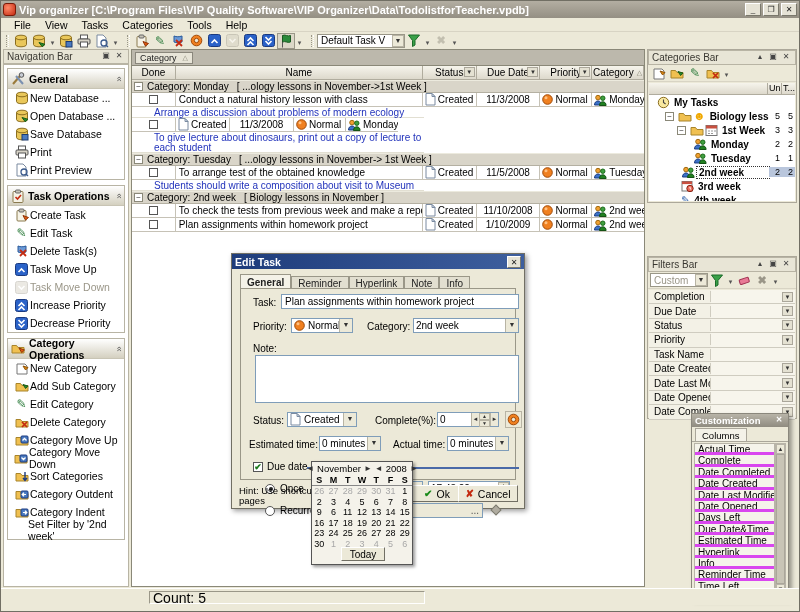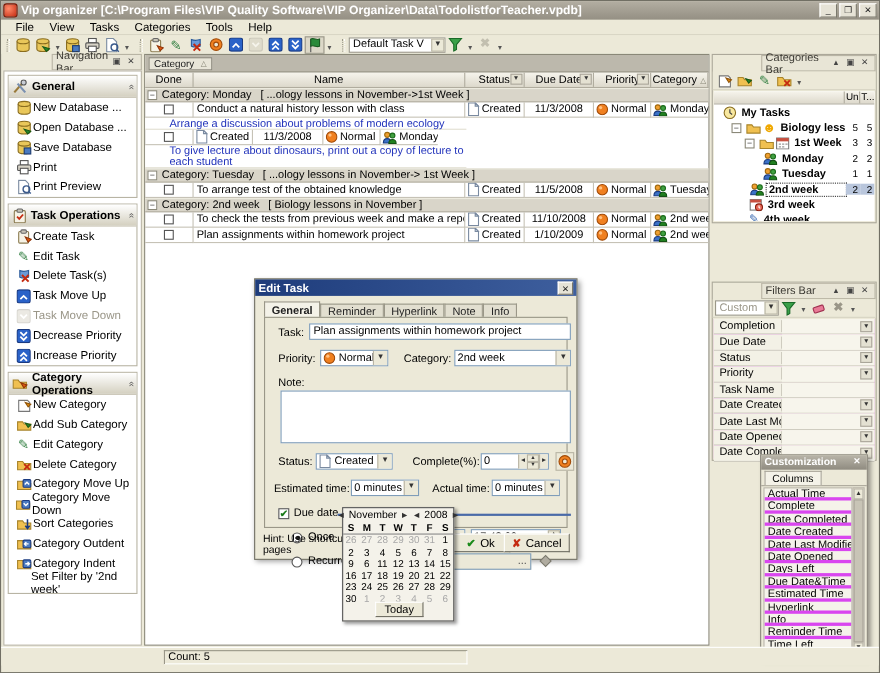--- a/index.html
+++ b/index.html
@@ -20,21 +20,21 @@
   .toolbar{position:absolute;left:0;top:31px;right:0;height:17px;background:#ece9d8;display:flex;align-items:center;}
   .tbgroup{display:flex;align-items:center;height:17px;padding:0 2px;}
   .grip{width:3px;height:12px;margin:0 3px;border-left:1px dotted #9a9788;border-right:1px dotted #fff;}
   .tbtn{width:18px;height:16px;display:flex;align-items:center;justify-content:center;position:relative;}
   .tbtn.pressed{background:#dcd8c8;border:1px solid #9a9788;}
   .tbover{width:9px;height:16px;font-size:7px;color:#555;display:flex;align-items:flex-end;justify-content:center;padding-bottom:2px;}
   .tbcombo{height:14px;background:#fff;border:1px solid #9a9788;display:flex;align-items:center;font-size:10px;padding-left:3px;width:88px;justify-content:space-between;}
   .ddbtn{width:12px;height:12px;background:#ece9d8;border:1px solid #b8b4a4;font-size:7px;line-height:10px;text-align:center;color:#333;}
   
   .caption{height:15px;background:#e8e5d6;border:1px solid #b8b4a4;display:flex;align-items:center;
-    font-size:10px;color:#3a3832;padding:0 3px;margin-left:44px;}
+    font-size:10px;color:#3a3832;padding:0 3px;}
   .caption .ctext{flex:1;}
   .capbtn{width:12px;height:11px;font-size:8px;line-height:10px;text-align:center;color:#444;margin-left:1px;}
   .sunken{border:1px solid;border-color:#9a9788 #fff #fff #9a9788;}
   
   #navbar{position:absolute;left:2px;top:48px;width:126px;bottom:24px;background:#ece9d8;}
   #navbody{position:absolute;left:0;right:0;top:15px;bottom:0;background:#fff;border:1px solid #b8b4a4;overflow:hidden;padding:3px;}
   .navsec{border:1px solid #b8b4a4;margin-bottom:5px;background:#fff;}
   .navhdr{height:20px;background:linear-gradient(#ffffff,#d4d0c0);display:flex;align-items:center;padding:0 3px;border-bottom:1px solid #c8c4b4;}
   .navhdr .ntext{font-weight:bold;font-size:10.5px;flex:1;margin-left:3px;}
   .navhdr .chev{font-size:9px;color:#555;transform:rotate(-90deg);}
@@ -76,21 +76,21 @@
   #custtitle{height:13px;background:linear-gradient(#b8b4a8,#8f8b80);color:#fff;font-size:9.5px;font-weight:bold;
     display:flex;align-items:center;padding:0 3px;}
   #custtabs{height:15px;display:flex;align-items:flex-end;padding-left:3px;border-bottom:1px solid #aaa69a;}
   .custtab{height:13px;background:#f4f2e8;border:1px solid #aaa69a;border-bottom:none;font-size:9.5px;padding:0 6px;line-height:13px;}
   #custlist{position:absolute;left:2px;right:13px;top:29px;bottom:3px;background:#f5f3ea;border:1px solid #b8b4a8;overflow:hidden;}
   .custitem{height:11.4px;line-height:11px;font-size:10px;padding-left:3px;border-bottom:3px solid #d946ef;white-space:nowrap;overflow:hidden;}
   #custscroll{position:absolute;right:2px;top:29px;bottom:3px;width:11px;background:#dcd8cc;border:1px solid #b8b4a8;}
   .scrbtn{position:absolute;left:0;right:0;height:10px;background:#ece9d8;border:1px solid #b8b4a8;font-size:6px;text-align:center;line-height:9px;color:#333;}
   
   #statusbar{position:absolute;left:0;right:0;bottom:6px;height:17px;background:#ece9d8;border-top:1px solid #fff;}
-  #countpanel{position:absolute;left:148px;top:2px;width:276px;height:13px;font-size:10px;padding-left:3px;line-height:12px;}
+  #countpanel{position:absolute;left:148px;top:2px;width:276px;height:13px;font-size:14px;padding-left:3px;line-height:12px;}
   
   #dialog{position:absolute;left:230px;top:252px;width:294px;height:256px;background:#ece9d8;
     border:1px solid #716f64;box-shadow:2px 2px 5px rgba(0,0,0,.4);}
   #dlgtitle{height:15px;background:linear-gradient(90deg,#1e3c7b,#3e5f9e);display:flex;align-items:center;padding:0 3px;}
   #dlgtitle .dtext{color:#fff;font-weight:bold;font-size:10.5px;flex:1;}
   #dlgtabs{position:absolute;left:8px;top:20px;right:8px;height:15px;display:flex;align-items:flex-end;}
   .dtab{height:13px;font-size:10px;padding:0 6px;line-height:13px;border:1px solid #9a9788;border-bottom:none;background:#e2dfd0;color:#222;}
   .dtab.active{height:15px;line-height:15px;background:#f4f2e8;font-weight:bold;}
   #tabpage{position:absolute;left:8px;top:34px;right:8px;height:192px;background:#ece9d8;border:1px solid #9a9788;}
   .dlabel{position:absolute;font-size:10px;}
@@ -411,35 +411,35 @@
                 <rect x="0.5" y="0.5" width="12" height="12" rx="2" fill="#d4d0c2" stroke="#a8a498"></rect>
                 <path d="M3.5 5 L6.5 8 L9.5 5" stroke="#fff" stroke-width="1.6" fill="none"></path>
               </svg>
             </span>
       <span>Task Move Down</span>
           </div>
           <div class="navitem">
             <span class="nicon icon">
               <svg width="13" height="13" viewBox="0 0 13 13" xmlns="http://www.w3.org/2000/svg">
                 <rect x="0.5" y="0.5" width="12" height="12" rx="2" fill="#2a62c8" stroke="#1a3a80"></rect>
+                <path d="M3.5 7 L6.5 4 L9.5 7" stroke="#fff" stroke-width="1.6" fill="none"></path>
+                <path d="M3.5 11 L6.5 8 L9.5 11" stroke="#fff" stroke-width="1.6" fill="none"></path>
+              </svg>
+            </span>
+      <span>Increase Priority</span>
+          </div>
+          <div class="navitem">
+            <span class="nicon icon">
+              <svg width="13" height="13" viewBox="0 0 13 13" xmlns="http://www.w3.org/2000/svg">
+                <rect x="0.5" y="0.5" width="12" height="12" rx="2" fill="#2a62c8" stroke="#1a3a80"></rect>
                 <path d="M3.5 3 L6.5 6 L9.5 3" stroke="#fff" stroke-width="1.6" fill="none"></path>
                 <path d="M3.5 7 L6.5 10 L9.5 7" stroke="#fff" stroke-width="1.6" fill="none"></path>
               </svg>
             </span>
       <span>Decrease Priority</span>
-          </div>
-          <div class="navitem">
-            <span class="nicon icon">
-              <svg width="13" height="13" viewBox="0 0 13 13" xmlns="http://www.w3.org/2000/svg">
-                <rect x="0.5" y="0.5" width="12" height="12" rx="2" fill="#2a62c8" stroke="#1a3a80"></rect>
-                <path d="M3.5 7 L6.5 4 L9.5 7" stroke="#fff" stroke-width="1.6" fill="none"></path>
-                <path d="M3.5 11 L6.5 8 L9.5 11" stroke="#fff" stroke-width="1.6" fill="none"></path>
-              </svg>
-            </span>
-      <span>Increase Priority</span>
           </div>
         </div>
         <div class="navsec">
           <div class="navhdr">
             <span class="icon">
               <svg width="15" height="13" viewBox="0 0 15 13" xmlns="http://www.w3.org/2000/svg">
                 <path d="M1 3.5h4.5L7 5.5h6V11H1z" fill="#f0c050" stroke="#a8842a"></path>
                 <path d="M8 6l5.5 2-2.8 2.6z" fill="#e05a10" stroke="#903408"></path>
               </svg>
             </span>
@@ -696,20 +696,21 @@
             <svg width="14" height="12" viewBox="0 0 14 12" xmlns="http://www.w3.org/2000/svg">
               <circle cx="5" cy="3.6" r="2.3" fill="#f0a030" stroke="#a06a10"></circle>
               <path d="M1.5 11c0-2.6 1.6-4 3.5-4s3.5 1.4 3.5 4z" fill="#3a72c8" stroke="#1a3a80"></path>
               <circle cx="9.8" cy="4.2" r="2.2" fill="#40a040" stroke="#1a6a1a"></circle>
               <path d="M6.5 11.5c0-2.4 1.5-3.7 3.3-3.7s3.3 1.3 3.3 3.7z" fill="#208020" stroke="#145214"></path>
             </svg>
           </span>
           <span>Tuesday</span>
         </span>
     </div>
+      <div class="noterow" style="height:11px;width:292px;">Students should write a composition about visit to Museum</div>
       <div class="grouprow">
     <span class="expbox">−</span>
     <span>Category: 2nd week</span>
     <span style="margin-left:8px;">[ Biology lessons in November ]</span>
       </div>
       <div class="taskrow">
       <span class="tcell" style="width:44px;">
           <span class="cbx"></span>
         </span>
       <span class="tcell" style="width:248px;padding-left:3px;">

